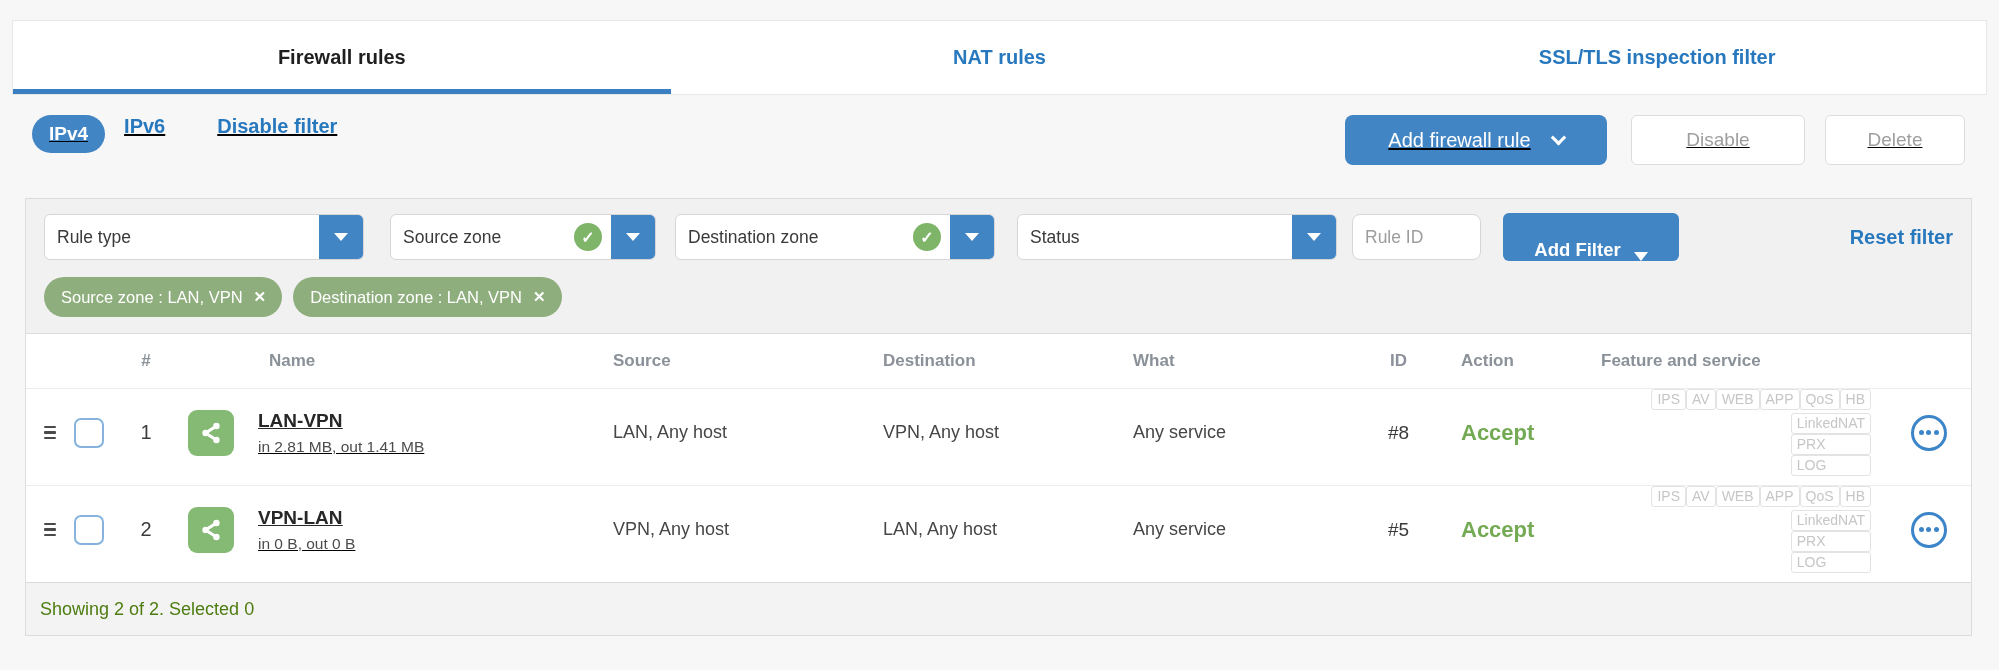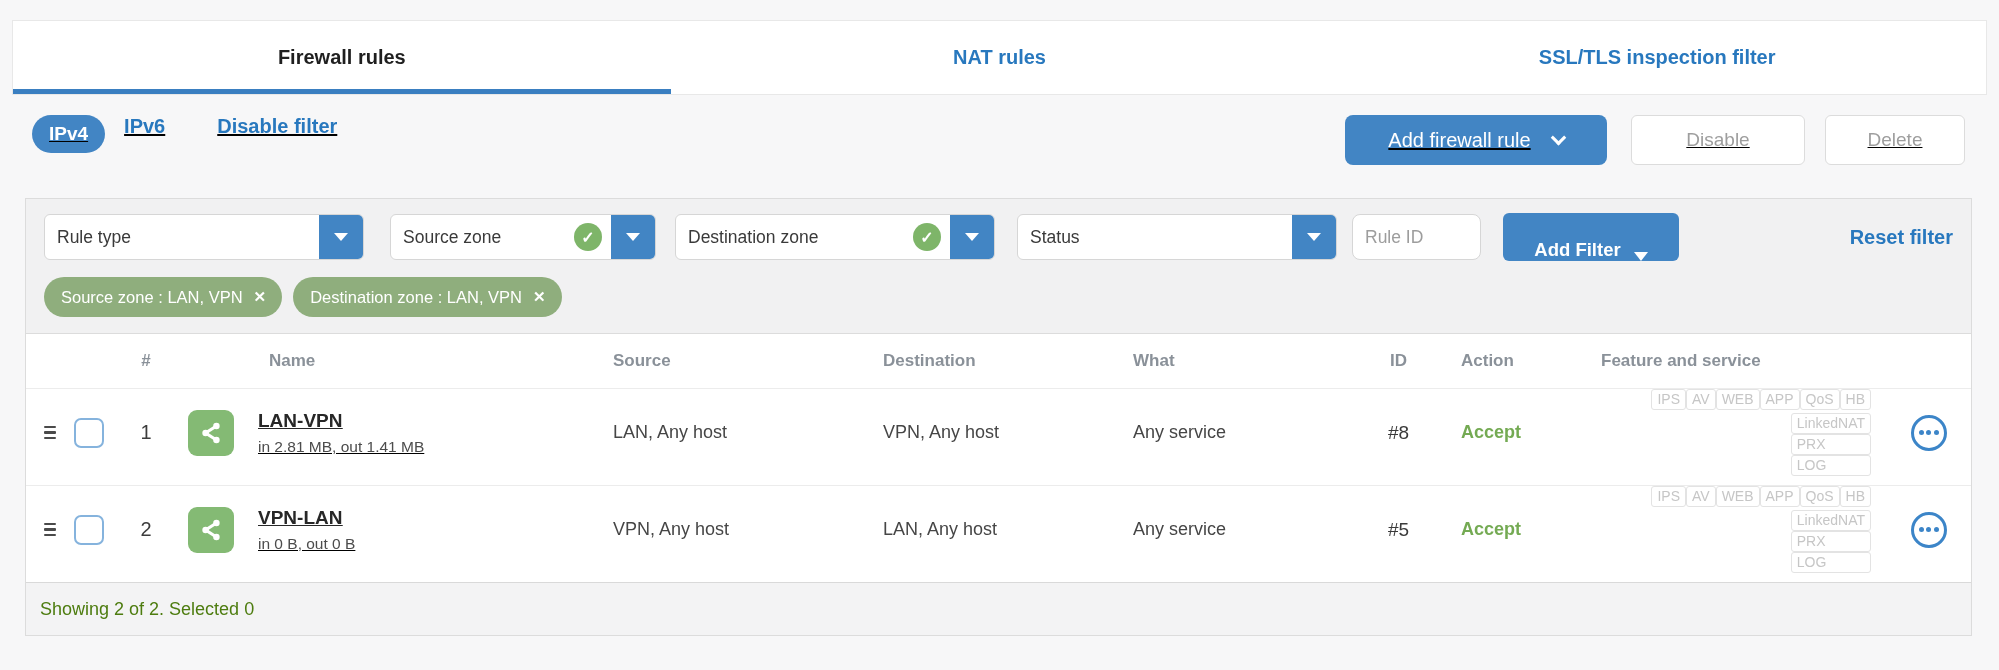--- a/index.html
+++ b/index.html
@@ -193,21 +193,21 @@
   .name-cell { padding-left: 12px; gap: 24px; text-decoration: underline; }
   .rule-icon {
     width: 46px; height: 46px; border-radius: 9px;
     background: #84ba74; flex: none;
     display: flex; align-items: center; justify-content: center;
   }
   .rule-name { font-size: 19px; font-weight: bold; color: #272727; text-decoration: underline; cursor: pointer; }
   .rule-traffic { font-size: 15.5px; color: #4c4c4c; margin-top: 6px; }
   .txt-cell { padding-left: 12px; font-size: 18px; color: #464646; }
   .id-cell { justify-content: center; font-size: 19px; font-weight: 500; color: #3a3a3a; }
-  .action-cell { padding-left: 25px; font-size: 18px; font-weight: bold; color: #74aa53; }
+  .action-cell { padding-left: 25px; font-size: 22px; font-weight: bold; color: #74aa53; }
   .features-cell {
     display: flex; flex-direction: column; align-items: flex-end;
     padding-right: 15px;
   }
   .badge-line { display: flex; }
   .badge-line + .badge-line { margin-top: 3px; flex-direction: column; }
   .badge {
     font-size: 14px; color: #c6c6c6;
     border: 1.5px solid #e3e3e3; border-radius: 3px;
     padding: 0 5px; line-height: 19px;

